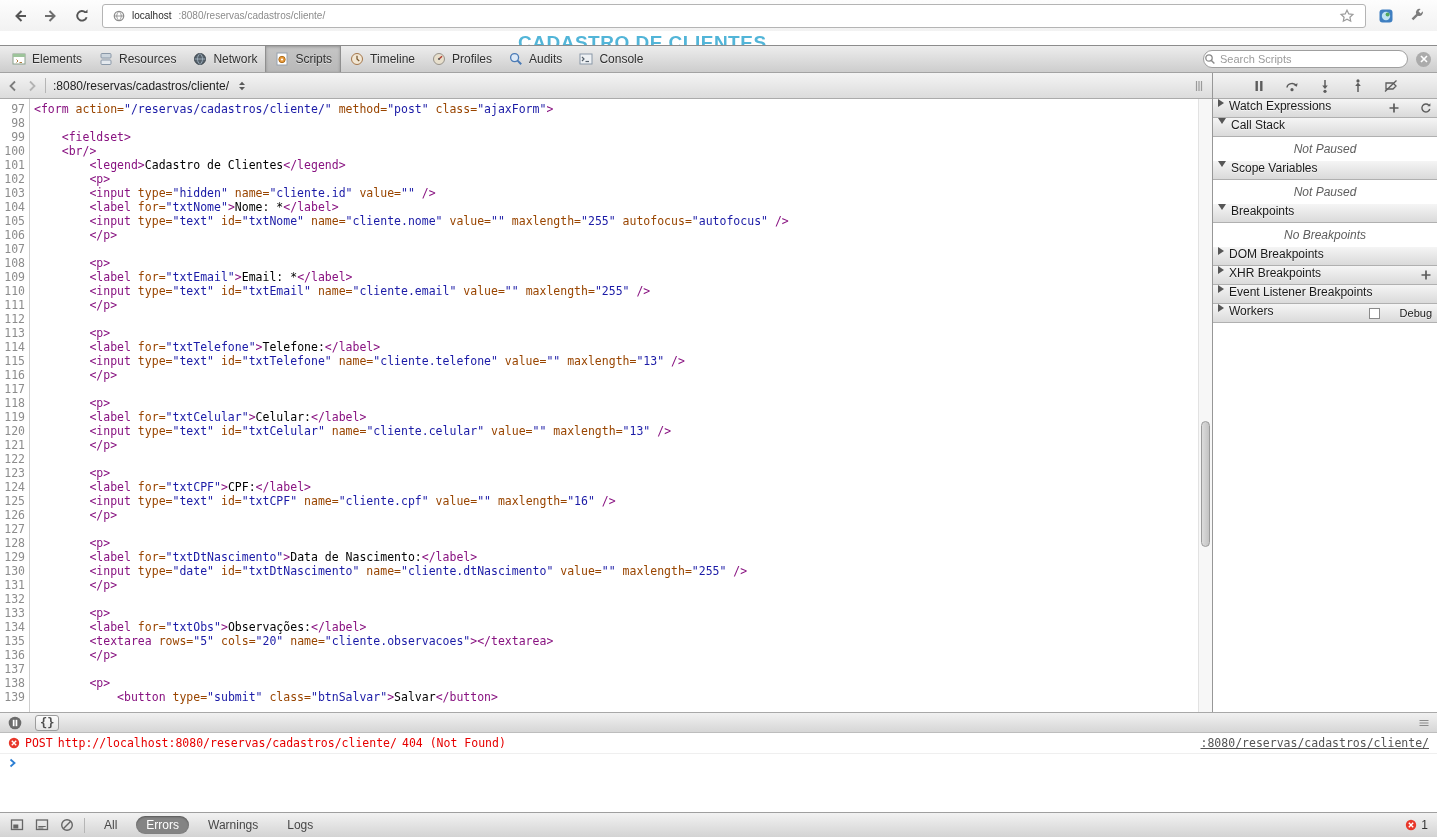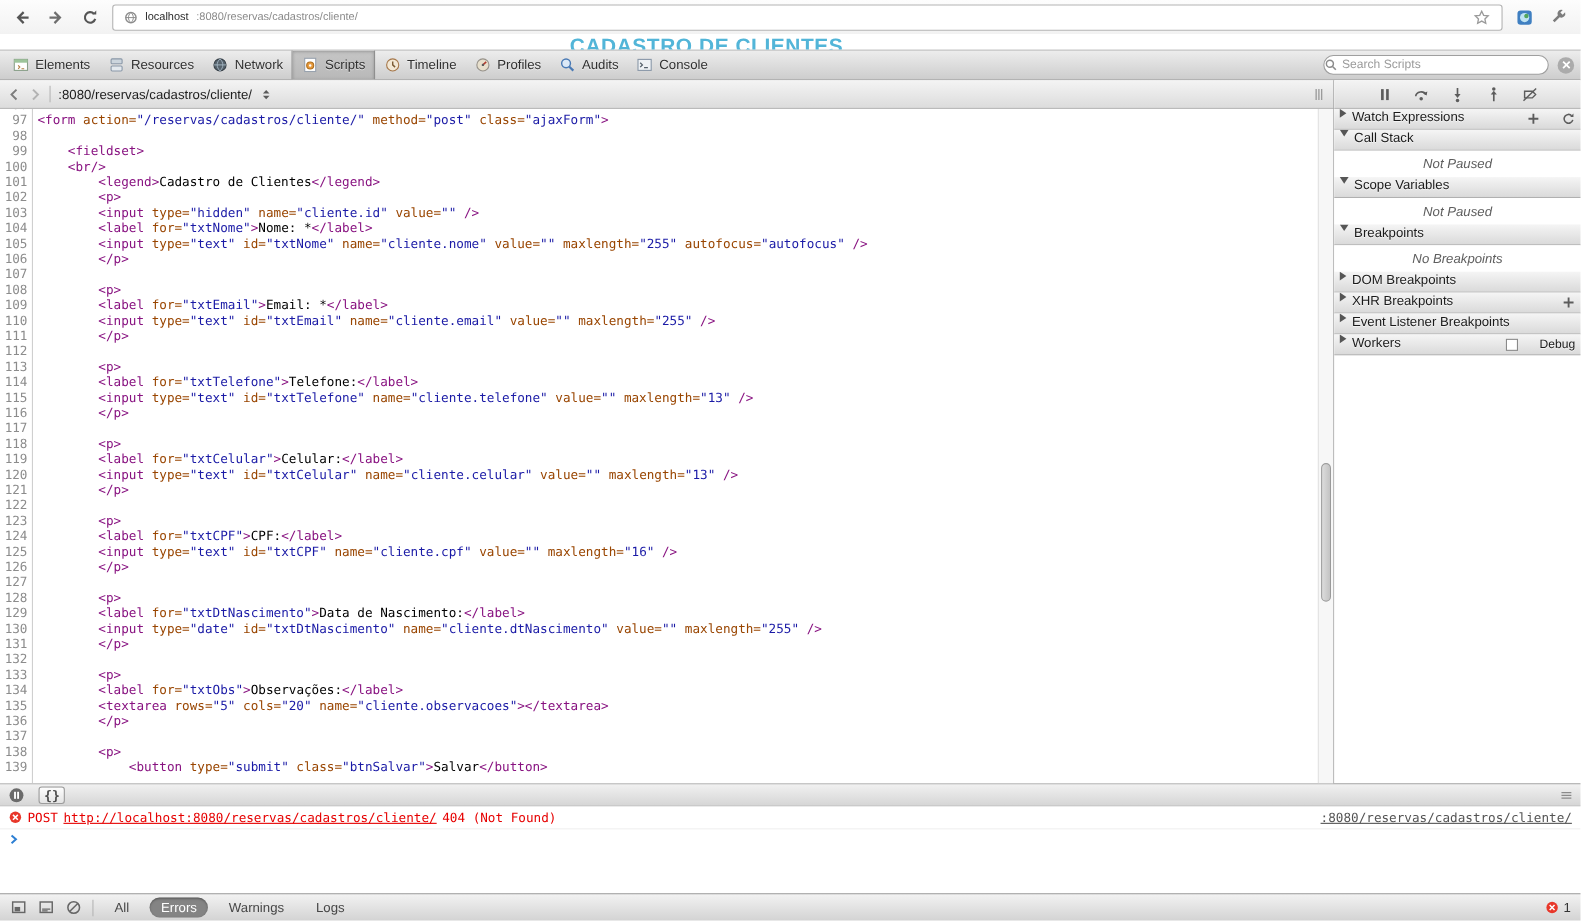--- a/index.html
+++ b/index.html
@@ -78,21 +78,21 @@
   #pretty-print{font:bold 12px/12px "DejaVu Sans Mono",monospace;color:#4e4e4e;
     border:1px solid #9c9c9c;border-radius:3px;background:linear-gradient(#fdfdfd,#e4e4e4);padding:1px 4px}
   #drawer-grip{margin-left:auto}
 
   
   #console-drawer{flex:none;height:80px;background:#fff;border-top:1px solid #bdbdbd;overflow:hidden}
   .con-row{display:flex;align-items:center;gap:5px;padding:3px 8px;
     font:11.5px "DejaVu Sans Mono",monospace}
   .con-row.err-row{border-bottom:1px solid #efefef}
   .err{color:#e60000}
-  .err-link{color:#e60000;text-decoration:underline}
+  .err-link{color:#e60000;}
   .src-link{margin-left:auto;color:#545454;text-decoration:underline}
 
   
   #bottom-status{flex:none;height:25px;display:flex;align-items:center;gap:9px;padding:0 9px;
     background:linear-gradient(#f2f2f2,#d3d3d3);border-top:1px solid #9f9f9f;
     font-size:12px;font-weight:normal;color:#474747}
   .filter{padding:2px 10px;border-radius:9px}
   .filter.active{background:#848484;color:#fff;box-shadow:inset 0 1px 2px rgba(0,0,0,.35);
     text-shadow:none}
   #err-count{margin-left:auto;display:flex;align-items:center;gap:4px;color:#333}

